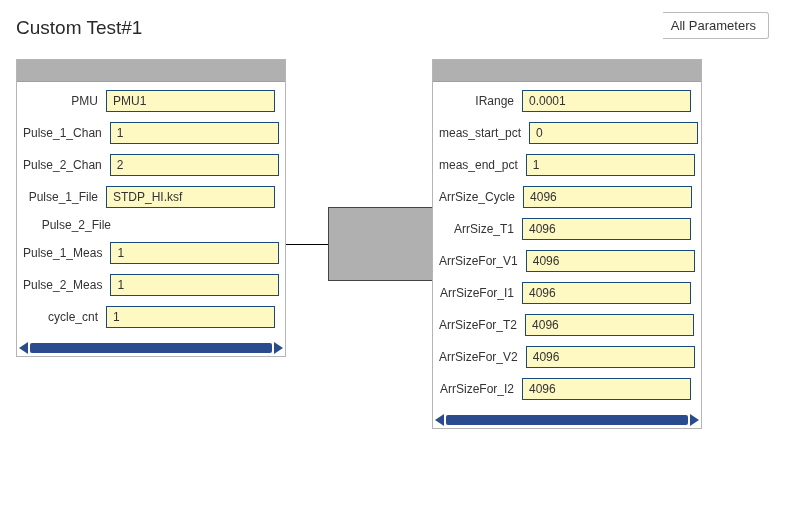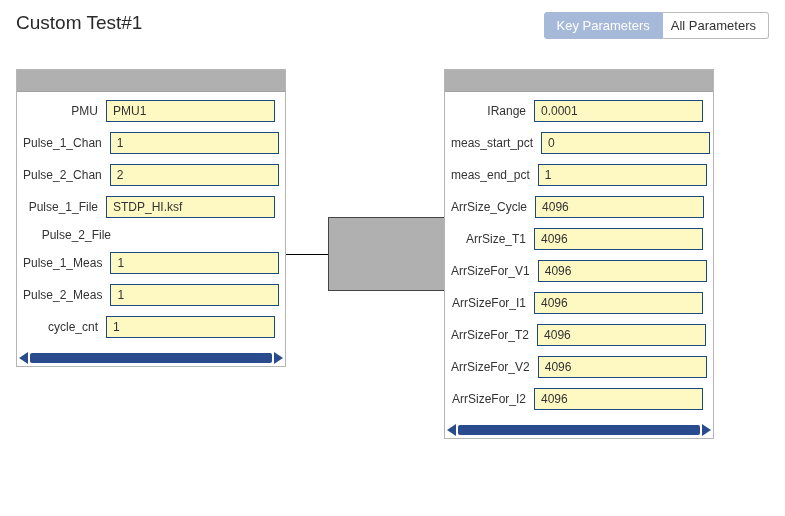--- a/index.html
+++ b/index.html
@@ -8,22 +8,22 @@
     padding: 12px 16px;
     font-family: "Segoe UI", Arial, sans-serif;
     font-size: 13px;
     color: #333;
     background: #fff;
     width: 785px;
   }
   .header {
     display: flex;
     justify-content: space-between;
-    align-items: flex-start;
-    margin-bottom: 30px;
+    align-items: flex-end;
+    margin-bottom: 20px;
   }
   .page-title {
     font-size: 19px;
     font-weight: 400;
     color: #2a2a2a;
   }
   .tab-group {
     display: flex;
     border-radius: 2px;
   }
@@ -49,21 +49,21 @@
     width: 698px;
     height: 418px;
   }
   .panel {
     position: absolute;
     width: 270px;
     border: 1px solid #b5b5b5;
     background: #fff;
   }
   .panel.left { left: 0; top: 0; }
-  .panel.right { right: 0; top: 0; }
+  .panel.right { right: 12px; top: 0; }
   .panel-header {
     height: 22px;
     background: #b0b0b0;
     border-bottom: 1px solid #a0a0a0;
   }
   .panel-body {
     padding: 8px 10px 4px 6px;
   }
   .row {
     display: flex;
@@ -136,21 +136,20 @@
   .wire.w-right {
     left: 444px; width: 41px; top: 185px;
   }
 </style>
 </head>
 <body>
 
 <div class="header">
   <div class="page-title">Custom Test#1</div>
   <div class="tab-group">
-    <div class="tab active">Key Parameters</div>
     <div class="tab inactive">All Parameters</div>
   </div>
 </div>
 
 <div class="canvas">
 
   <div class="panel left">
     <div class="panel-header"></div>
     <div class="panel-body" id="left-body">
         <div class="row">

